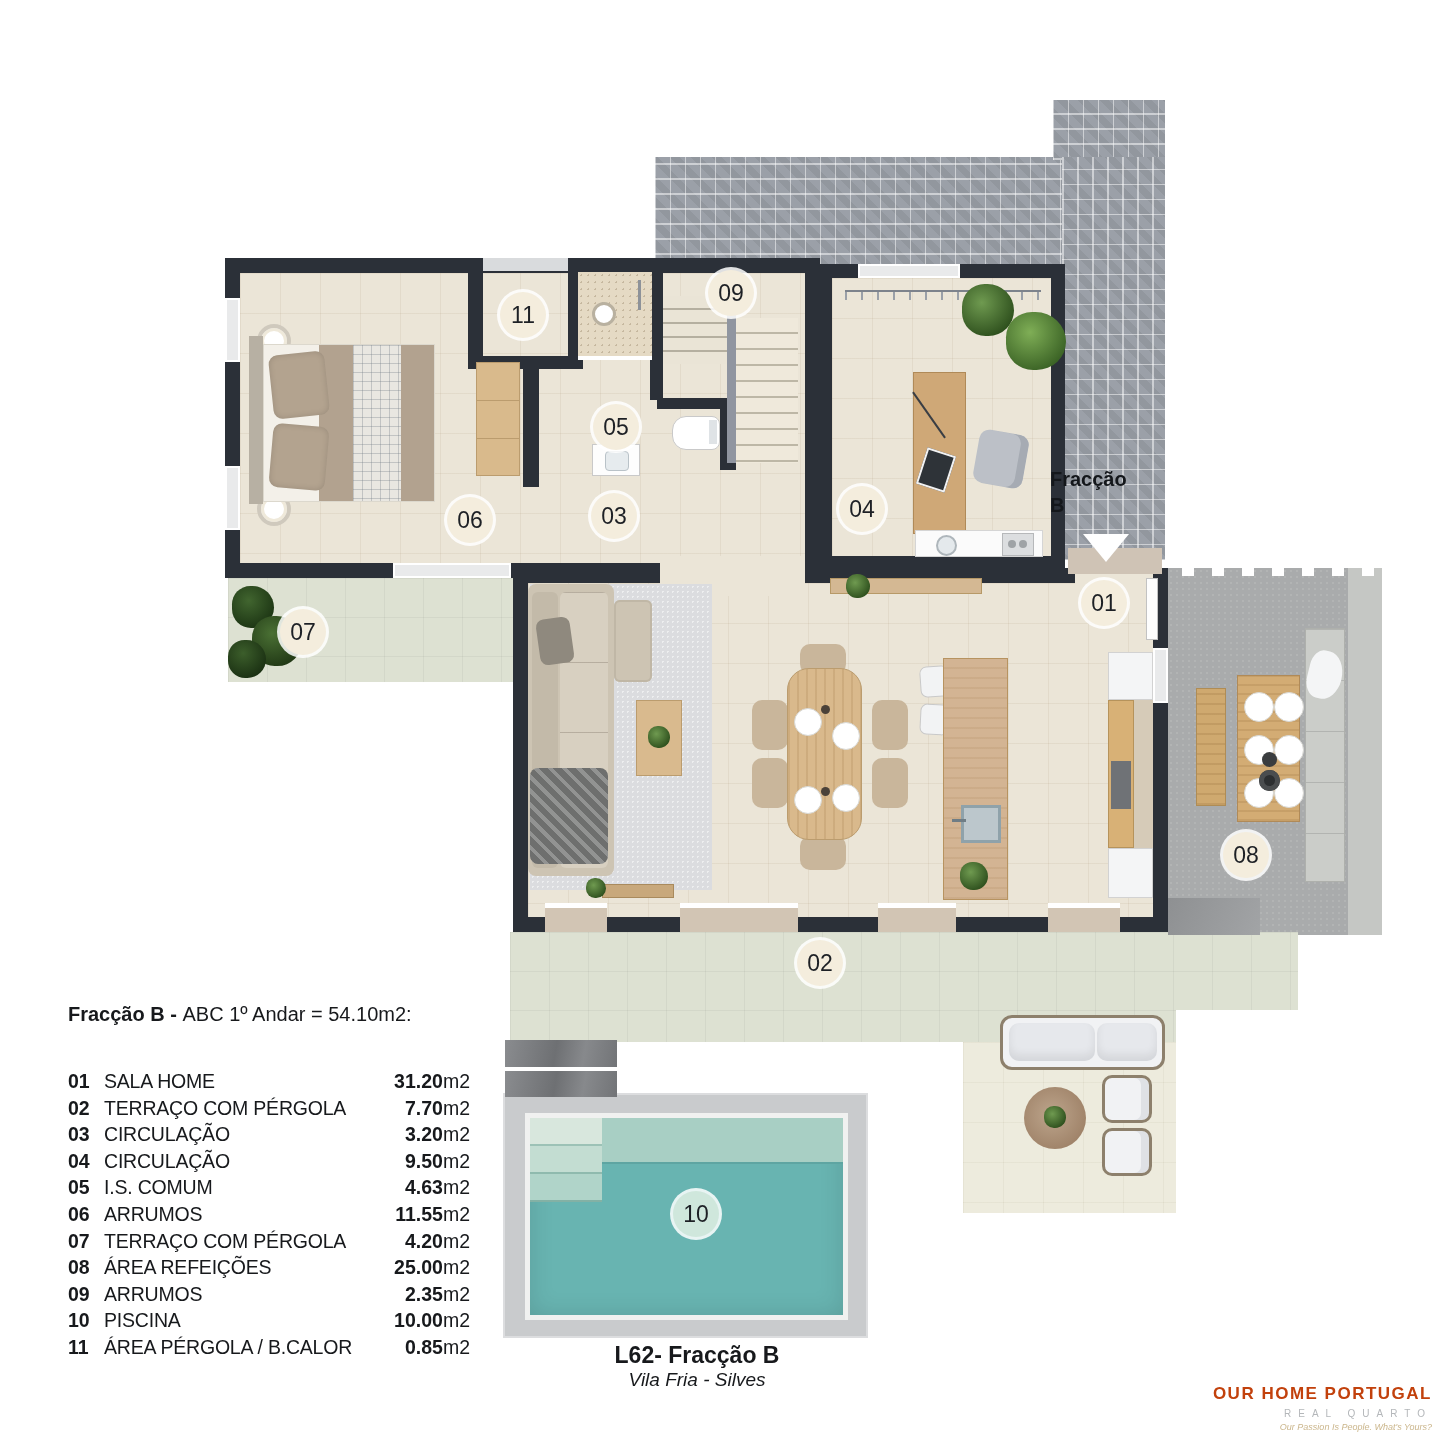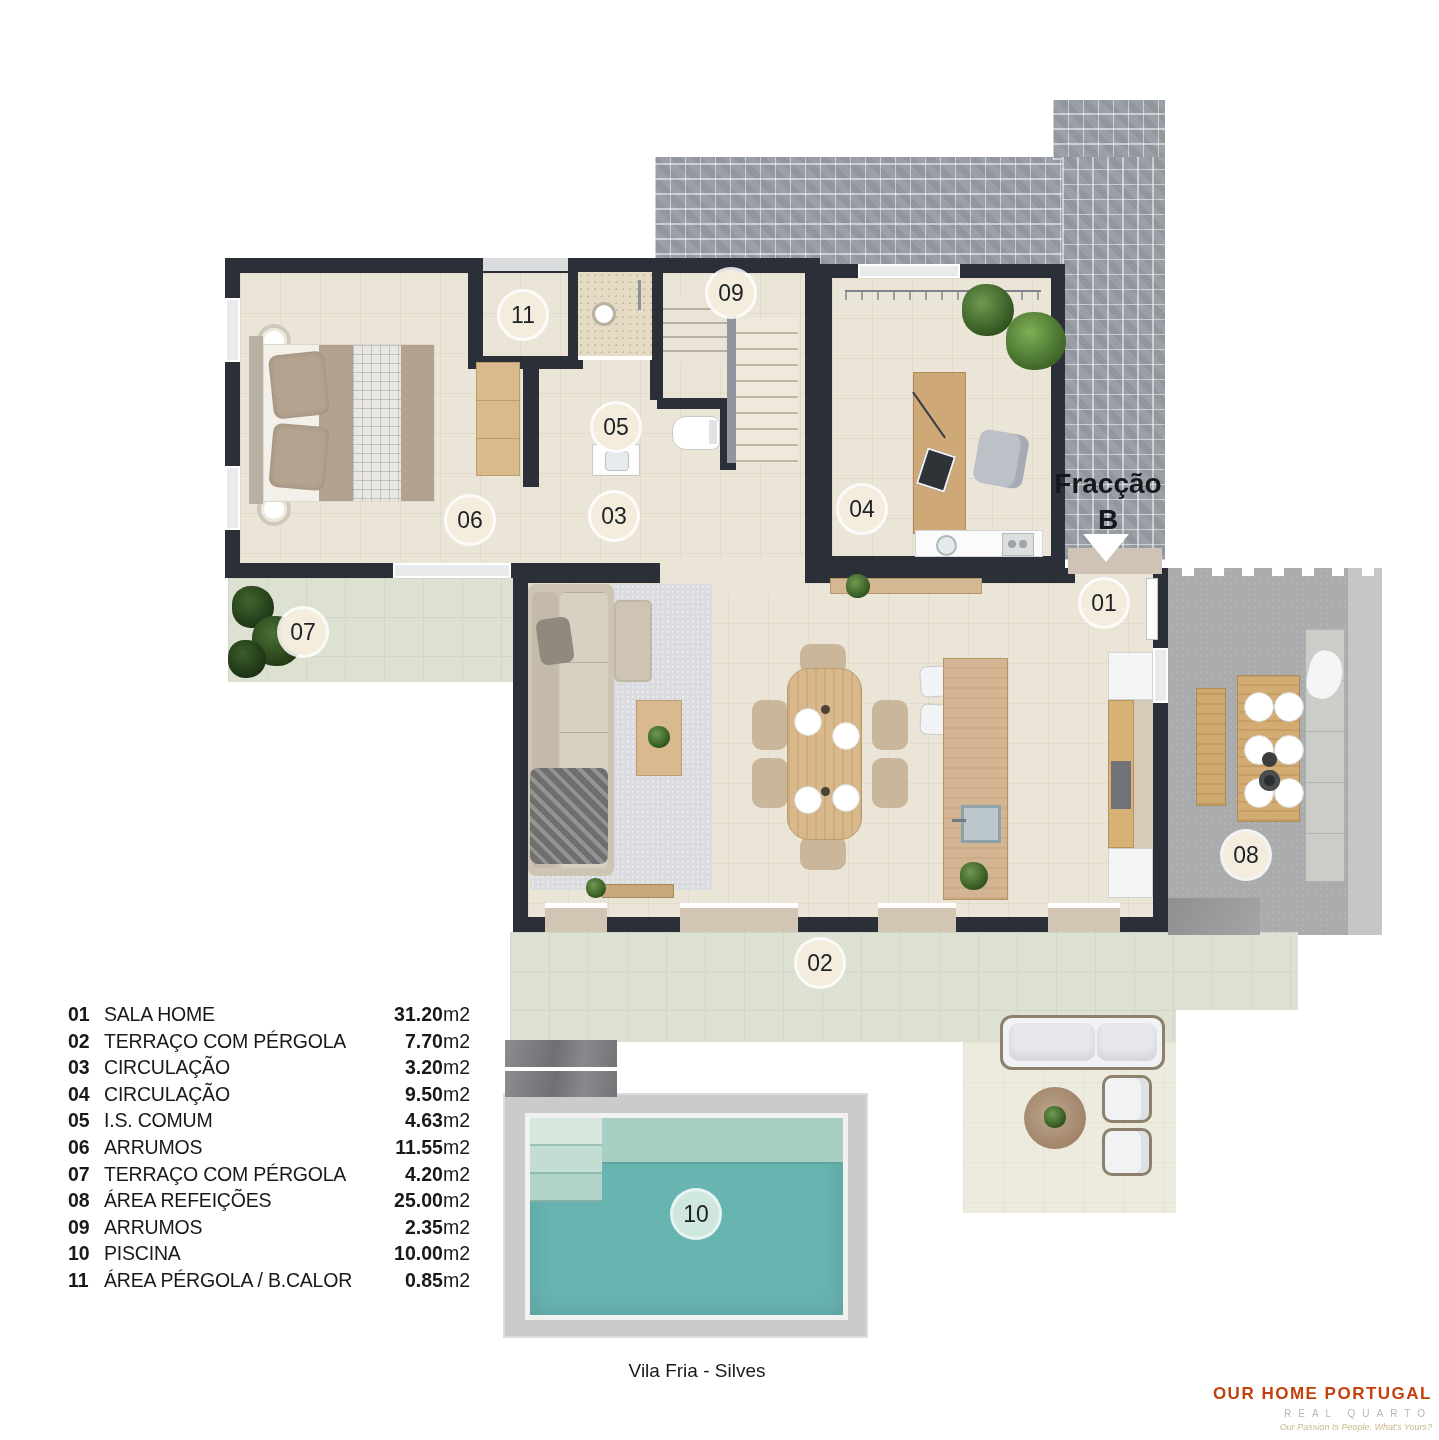--- a/index.html
+++ b/index.html
@@ -36,36 +36,36 @@
     background:radial-gradient(circle at 38% 36%, #6f9a50, #2f511e 75%);}
   .stair-up{background:repeating-linear-gradient(180deg,#eae4d6 0 12px,#b5afa0 12px 14px);}
   .stair-down{background:repeating-linear-gradient(180deg,#efe9db 0 14px,#bdb7a6 14px 16px);}
   .marble{background:linear-gradient(100deg,#8a8c8f 0%,#6e7073 45%,#87898c 70%,#727477 100%);}
   
   .badge{position:absolute;width:46px;height:46px;border-radius:50%;background:#f4eddd;
     box-shadow:0 0 0 3px rgba(255,255,255,.85);display:flex;align-items:center;justify-content:center;
     font-size:23px;color:#1d2025;transform:translate(-50%,-50%);z-index:40;}
   .badge.pool{background:#cfe7dc;}
   
-  .fraccao{position:absolute;left:1050px;top:466px;width:116px;text-align:center;
-    font-weight:bold;font-size:28px;line-height:1.3;color:#14171b;z-index:30;}
+  .fraccao{position:absolute;left:1050px;top:466px;width:116px;text-align:left;
+    font-weight:bold;font-size:20px;line-height:1.3;color:#14171b;z-index:30;}
   .tri-down{position:absolute;left:1083px;top:534px;width:0;height:0;z-index:30;
     border-left:23px solid transparent;border-right:23px solid transparent;border-top:28px solid #fff;}
   
   #legend{position:absolute;left:68px;top:1003px;width:402px;z-index:50;}
   #legend .hdr{font-size:20px;margin-bottom:44px;}
   .legend-row{display:flex;align-items:baseline;font-size:19.5px;height:26.6px;}
   .lnum{font-weight:bold;width:36px;}
   .lname{flex:1;letter-spacing:-0.2px;}
   .larea{font-weight:bold;text-align:right;}
   .lunit{font-weight:normal;}
   
   #footer{position:absolute;left:497px;top:1342px;width:400px;text-align:center;z-index:50;}
   #footer .t{font-size:23px;font-weight:bold;}
-  #footer .s{font-size:19px;margin-top:18px;}
+  #footer .s{font-size:19px;margin-top:0;font-style:italic;}
   #logo{position:absolute;left:1140px;top:1384px;width:292px;text-align:right;z-index:50;}
   #logo .n{font-size:17px;font-weight:bold;color:#c2410c;letter-spacing:1.5px;}
   #logo .r{font-size:10px;color:#b4b7ba;letter-spacing:7px;margin-top:4px;}
   #logo .g{font-size:9px;font-style:italic;color:#cbb68c;margin-top:3px;}
   .z1{z-index:1}.z2{z-index:2}.z3{z-index:3}.z4{z-index:4}.z5{z-index:5}
 </style>
 </head>
 <body>
 
 <div id="canvas">
@@ -261,20 +261,21 @@
       <div class="badge" style="left: 616px; top: 427px;">05</div>
       <div class="badge" style="left: 470px; top: 520px;">06</div>
       <div class="badge" style="left: 303px; top: 632px;">07</div>
       <div class="badge" style="left: 1246px; top: 855px;">08</div>
       <div class="badge" style="left: 731px; top: 293px;">09</div>
       <div class="badge pool" style="left: 696px; top: 1214px;">10</div>
       <div class="badge" style="left: 523px; top: 315px;">11</div>
     </div>
 
   <div id="legend">
+    <div class="hdr"><b>Fracção B - </b><span>ABC 1º Andar = 54.10m2:</span></div>
     <div>
         <div class="legend-row">
           <span class="lnum">01</span>
           <span class="lname">SALA HOME</span>
           <span class="larea">31.20</span>
           <span class="lunit"> m2</span>
         </div>
         <div class="legend-row">
           <span class="lnum">02</span>
           <span class="lname">TERRAÇO COM PÉRGOLA</span>
@@ -332,20 +333,21 @@
         <div class="legend-row">
           <span class="lnum">11</span>
           <span class="lname">ÁREA PÉRGOLA / B.CALOR</span>
           <span class="larea">0.85</span>
           <span class="lunit"> m2</span>
         </div>
       </div>
   </div>
 
   <div id="footer">
+    <div class="t">L62- Fracção B</div>
     <div class="s">Vila Fria - Silves</div>
   </div>
 
   <div id="logo">
     <div class="n">OUR HOME PORTUGAL</div>
     <div class="r">REAL QUARTO</div>
     <div class="g">Our Passion Is People. What's Yours?</div>
   </div>
 
 </div>

